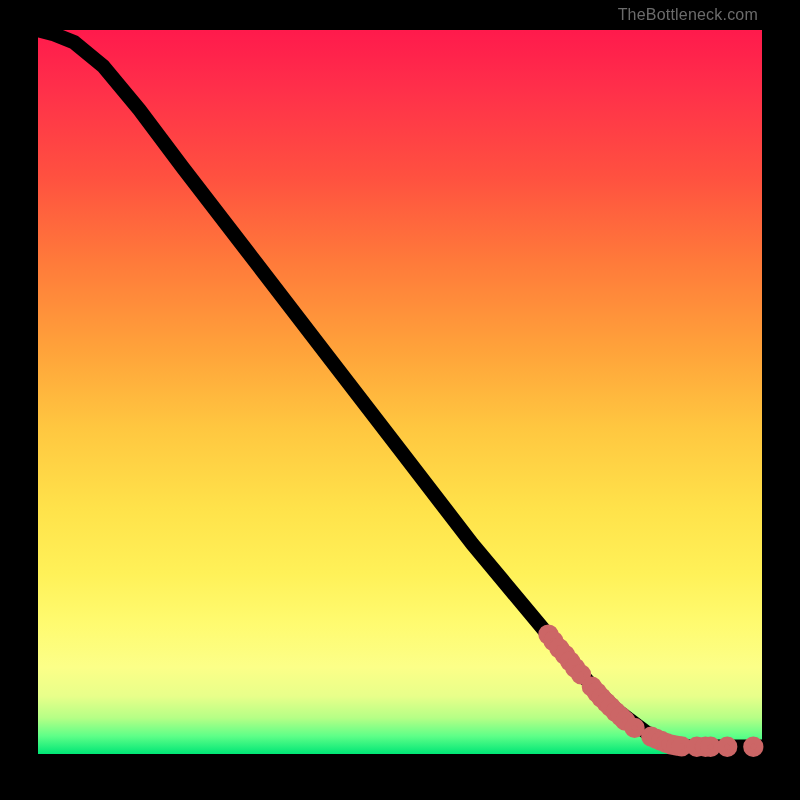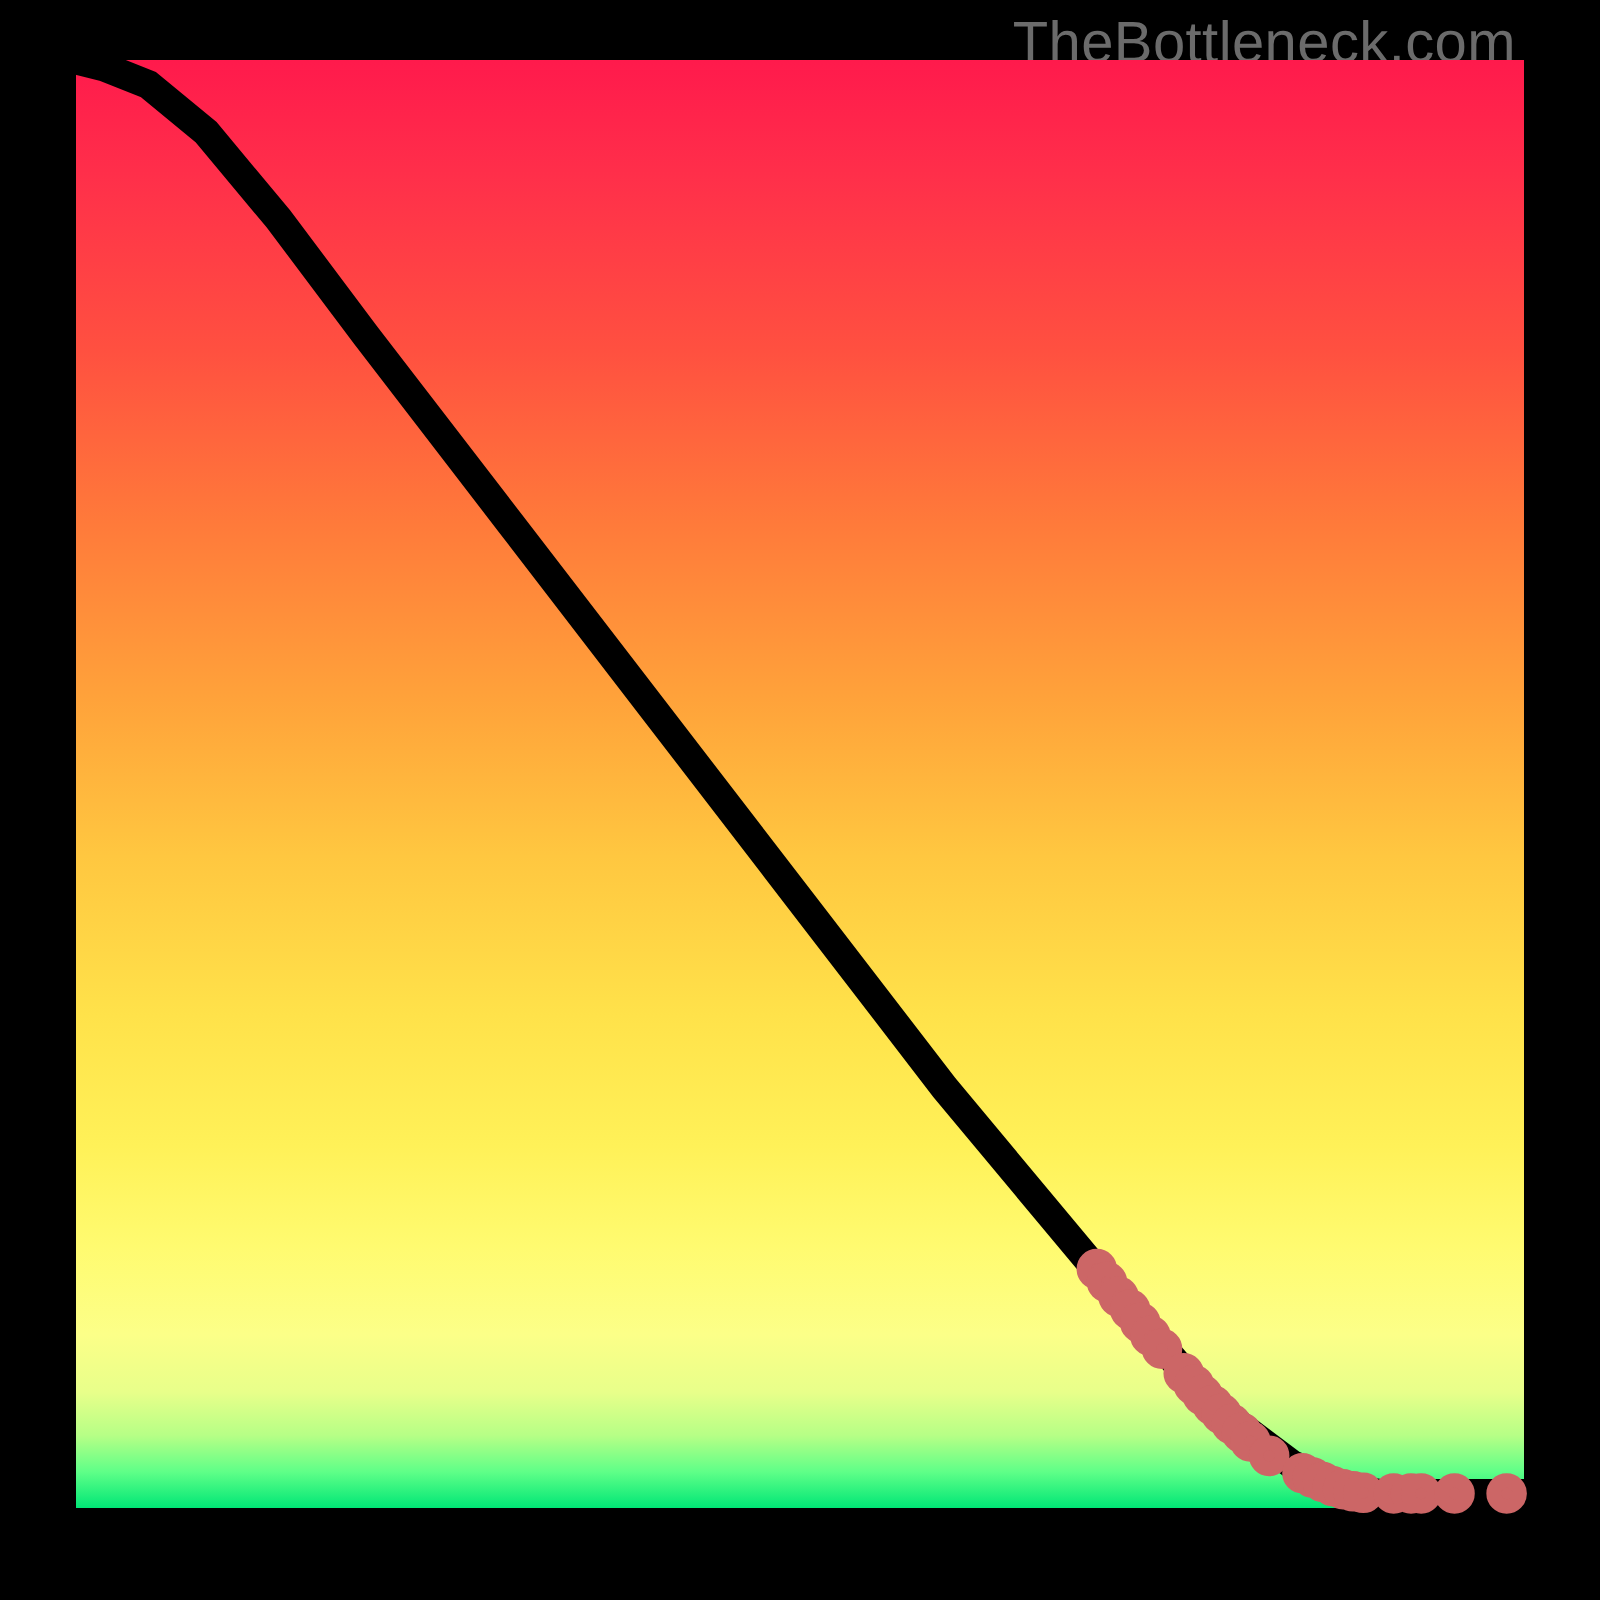--- a/index.html
+++ b/index.html
@@ -40,21 +40,21 @@
       #b6ff86 95%,
       #5fff88 97.5%,
       #00e676 100%
     );
   }
   .watermark {
     position: absolute;
     top: 6px;
     right: 42px;
     color: #6b6b6b;
-    font-size: 29px;
+    font-size: 16px;
     letter-spacing: 0.2px;
     user-select: none;
   }
   svg.overlay {
     position: absolute;
     left: 38px;
     top: 30px;
     width: 724px;
     height: 724px;
     overflow: visible;

